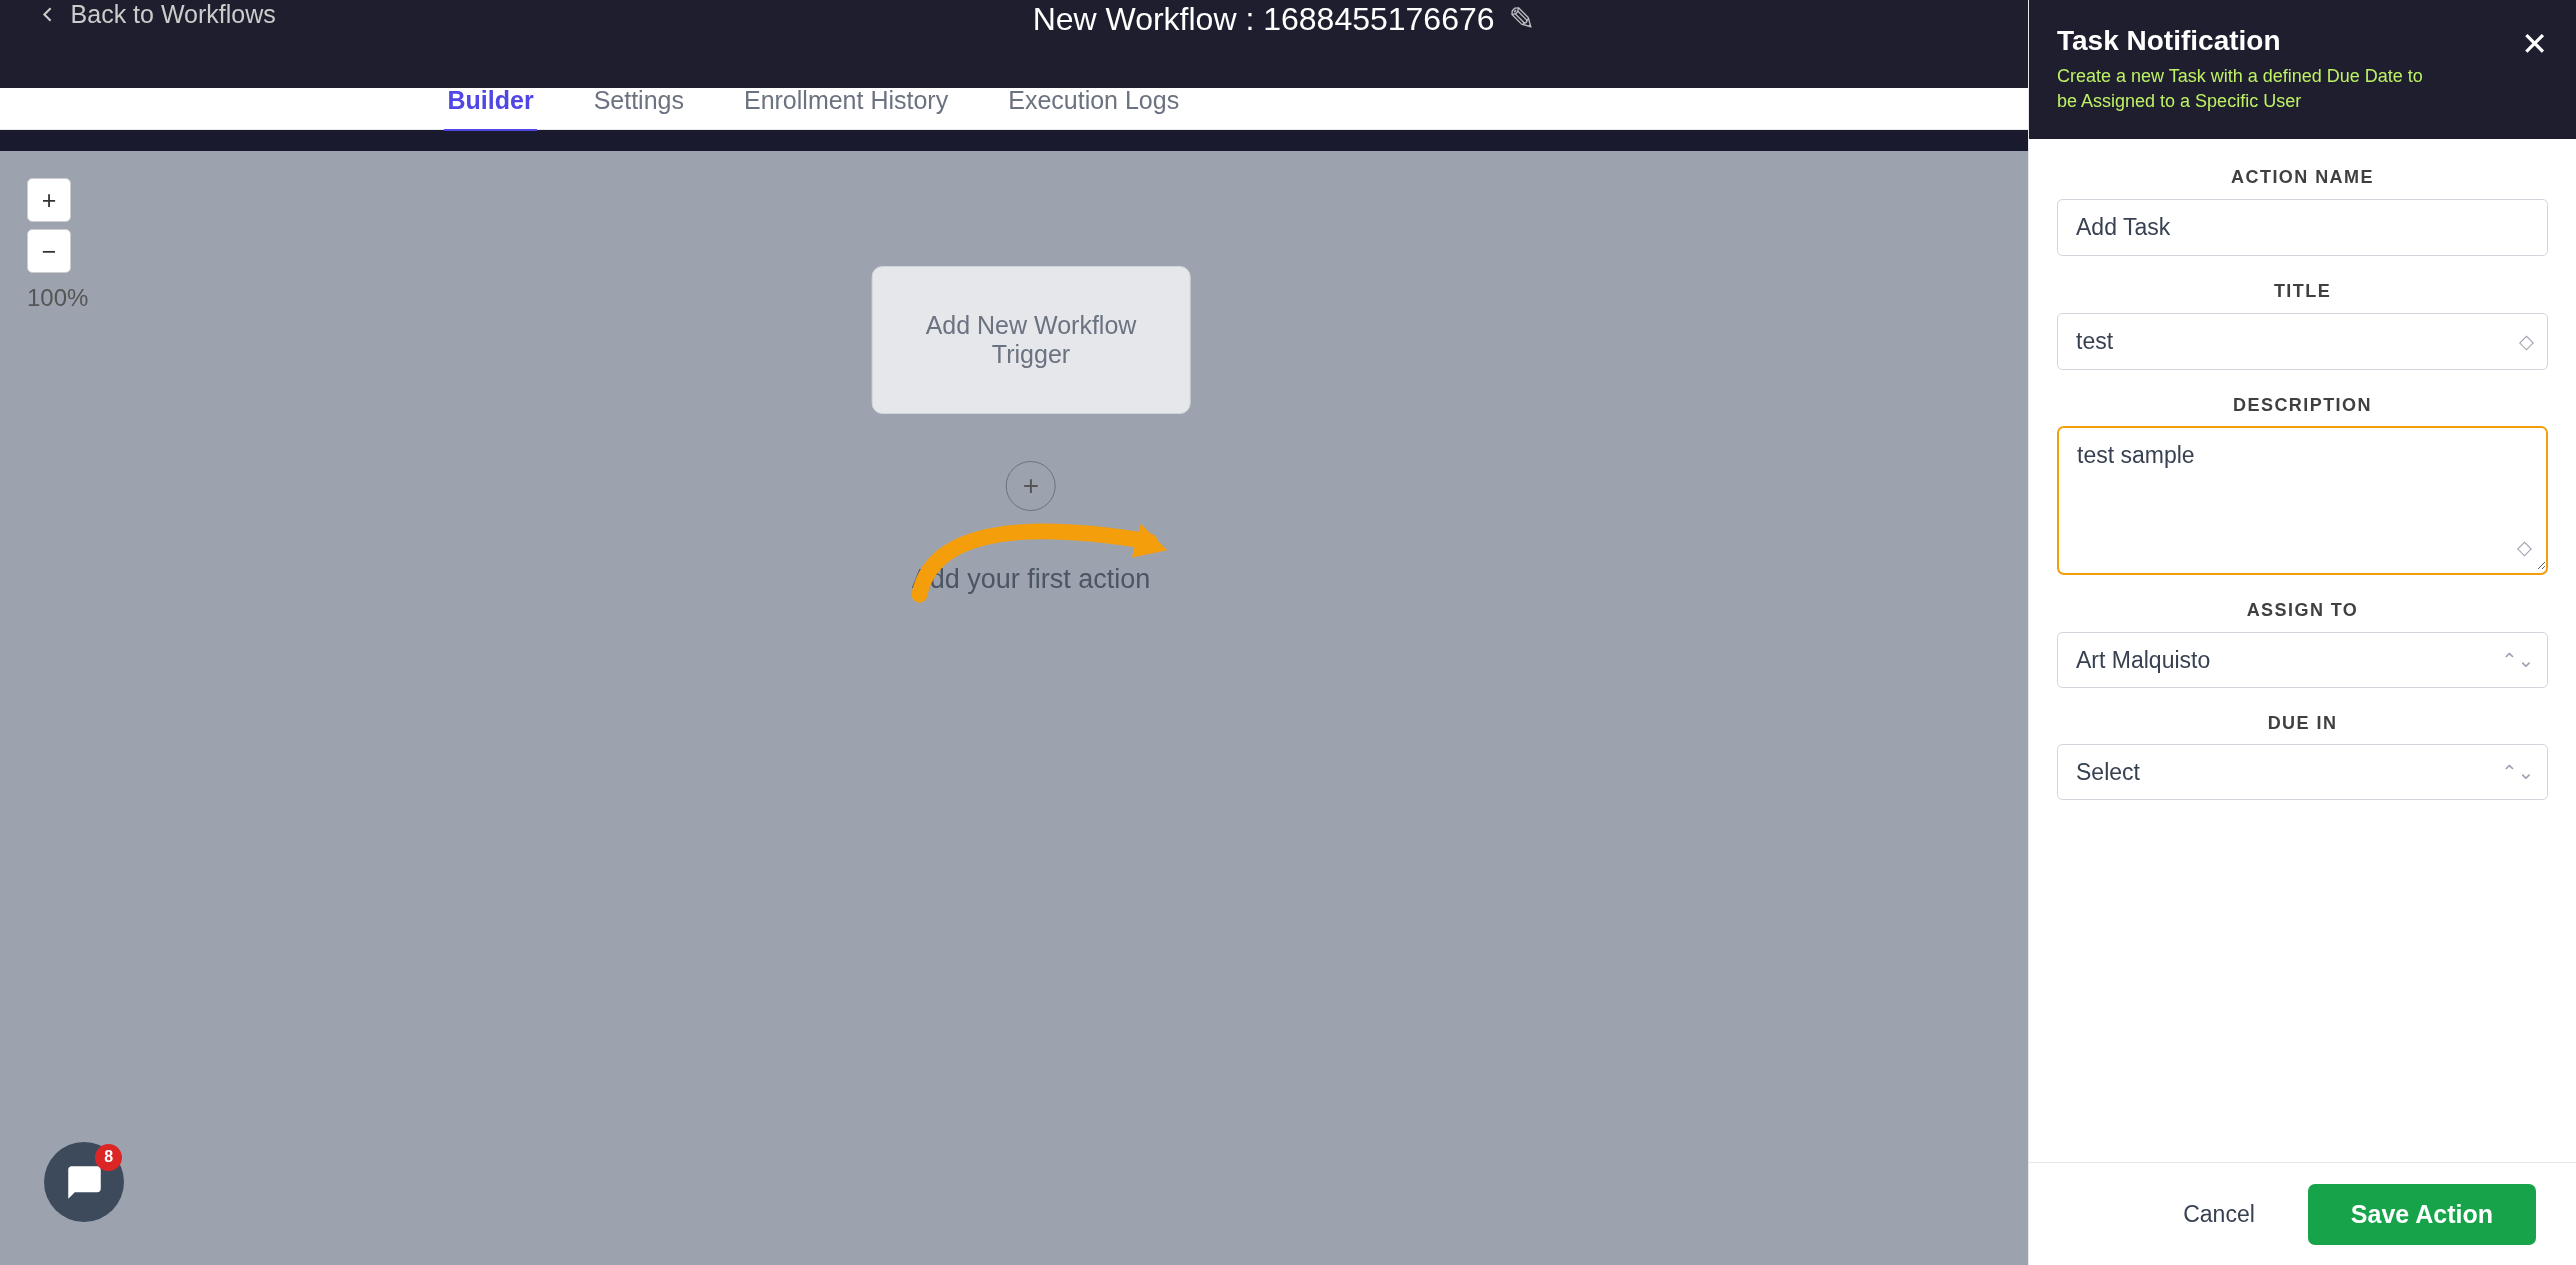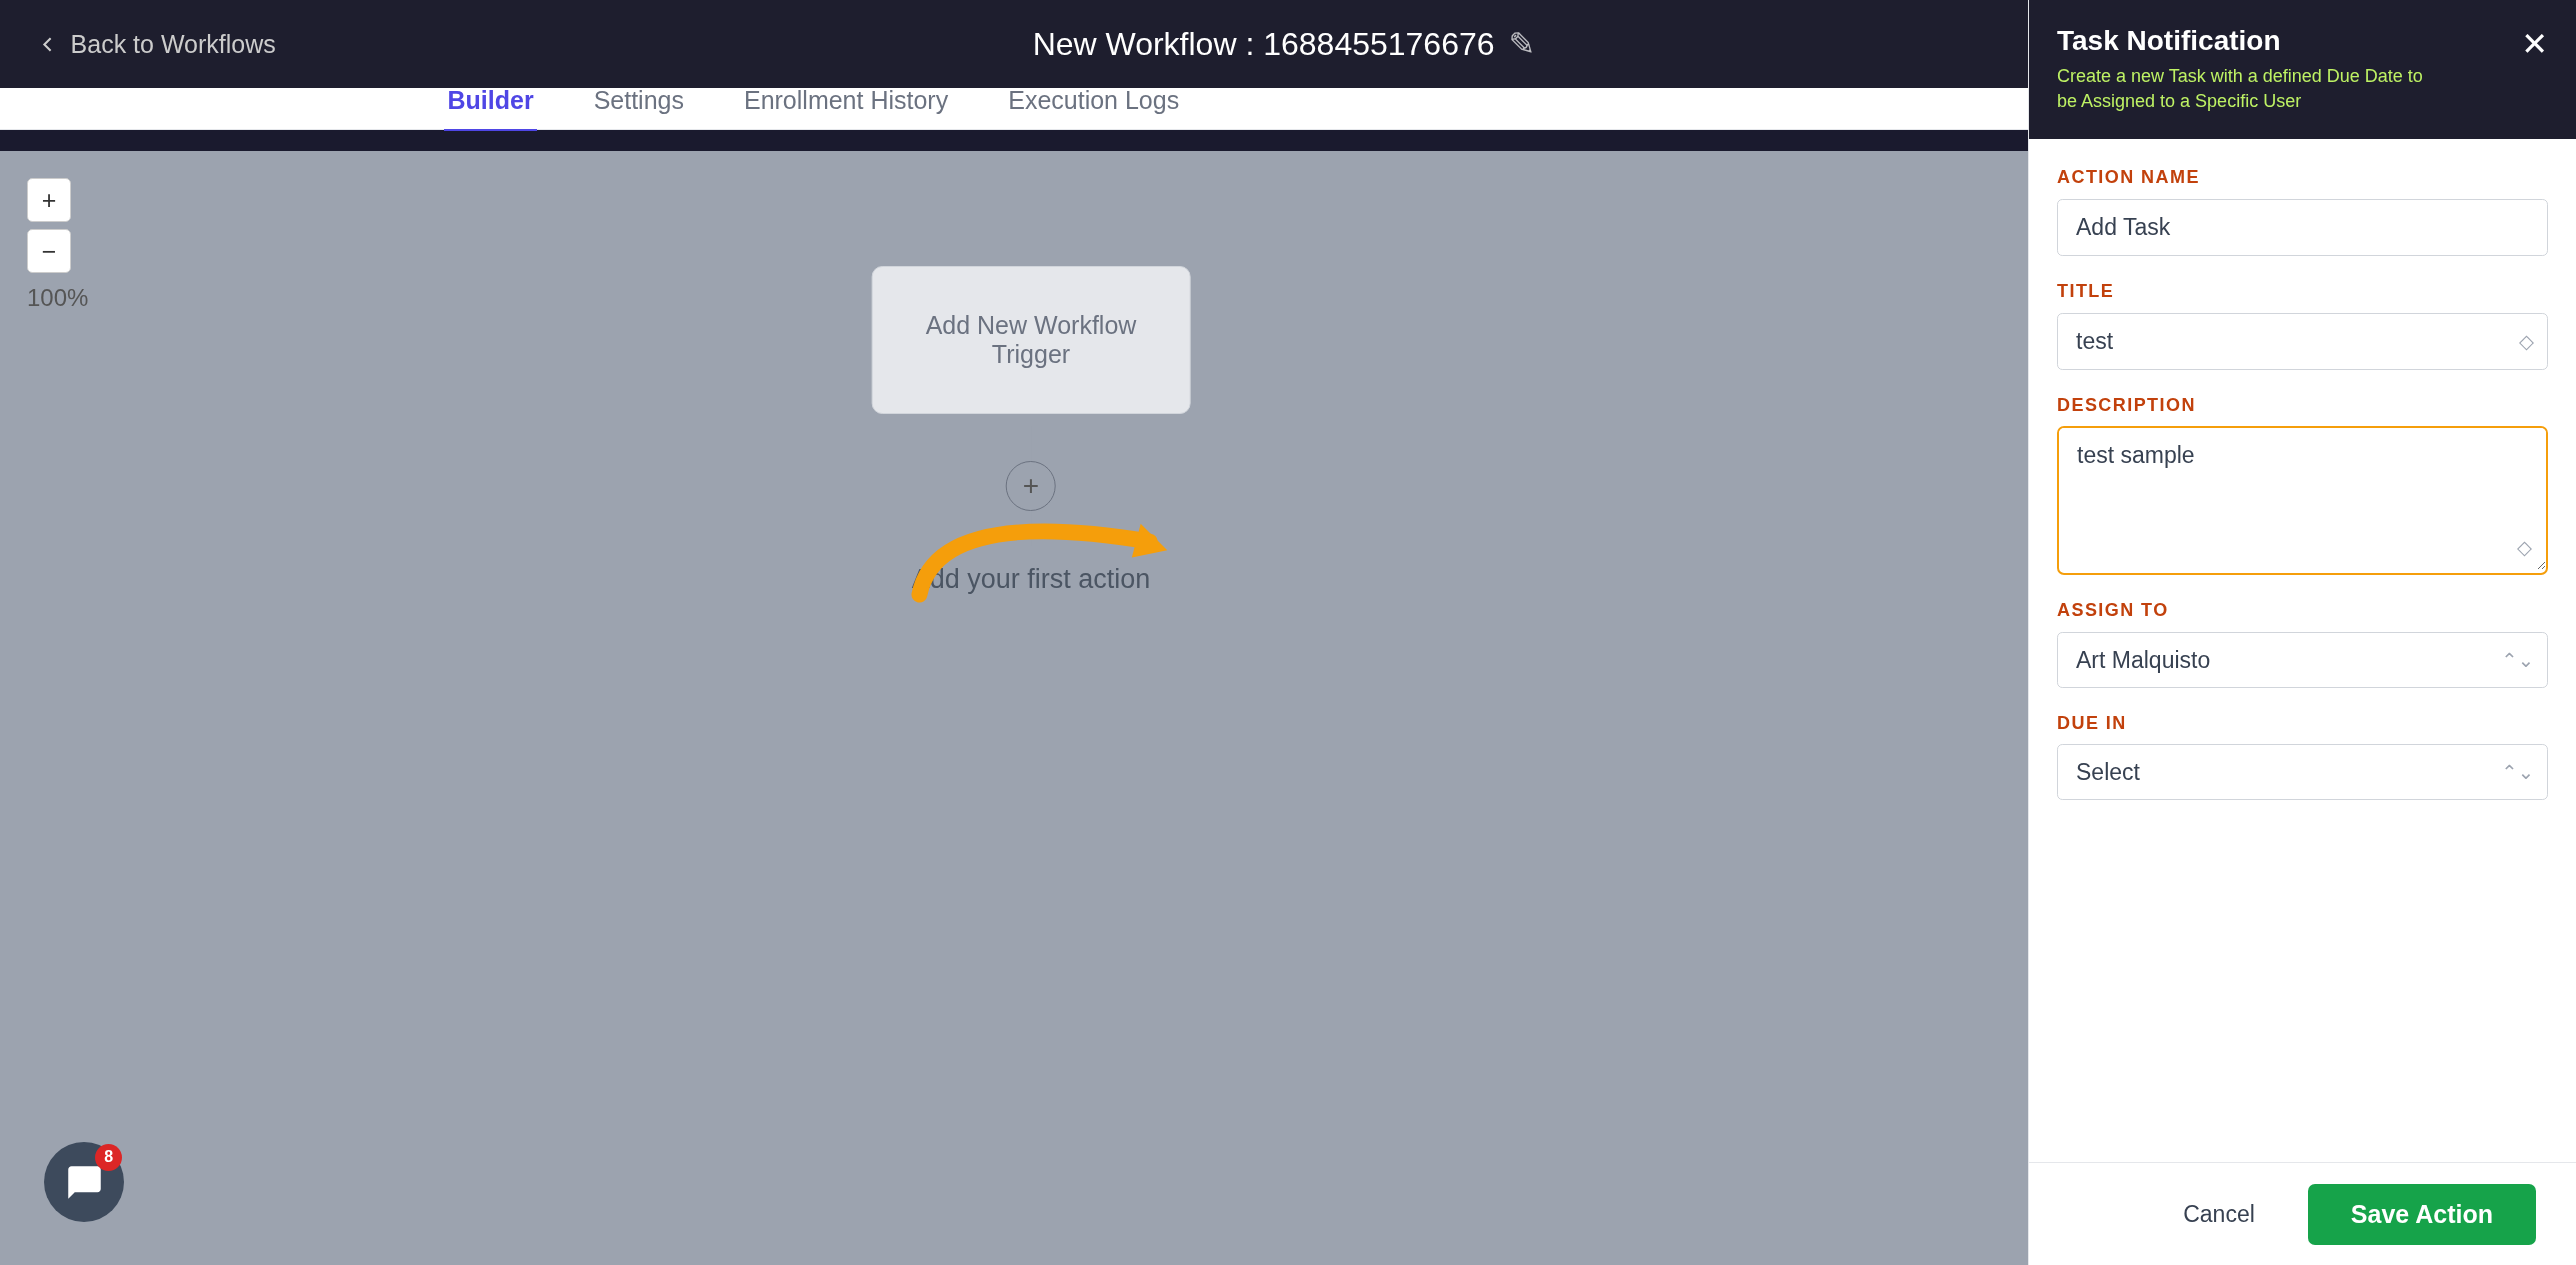--- a/index.html
+++ b/index.html
@@ -1,21 +1,21 @@
 <!DOCTYPE html>
 <html style="font-size:14px"><head>
   <meta charset="utf-8">
   <style>
     * { box-sizing: border-box; margin: 0; padding: 0; }
     body { font-family: -apple-system, BlinkMacSystemFont, 'Segoe UI', sans-serif; background: #1a1a2e; width: 2576px; height: 1266px; overflow: hidden; position: relative; }
 
     
     .top-nav {
       position: absolute; top: 0; left: 0; right: 8px; height: 88px;
-      background: #1e1e2e; display: flex; align-items: center; padding: 0 35px;
+      background: #1e1e2e; display: flex; align-items: flex-start; padding: 0 35px;
       z-index: 10;
     }
     .back-btn {
       display: flex; align-items: center; gap: 10.6px; color: #aaa; font-size: 25px; cursor: pointer; background: none; border: none; color: #ccc;
     }
     .back-btn svg { width: 25px; height: 25px; }
     .nav-title {
       position: absolute; left: 50%; transform: translateX(-50%);
       color: white; font-size: 32px; font-weight: 500; display: flex; align-items: center; gap: 14px;
     }
@@ -96,22 +96,22 @@
     .panel-header {
       background: #1e1e2e; padding: 25px 28px; display: flex; justify-content: space-between; align-items: flex-start;
     }
     .panel-title { color: white; font-size: 28px; font-weight: 600; margin-bottom: 7px; }
     .panel-subtitle { color: #bef264; font-size: 18px; max-width: 390px; line-height: 1.4; }
     .panel-close { color: #9ca3af; font-size: 32px; cursor: pointer; background: none; border: none; color: white; }
 
     .panel-body { flex: 1; padding: 28px; overflow-y: auto; }
     .field-group { margin-bottom: 25px; }
     .field-label {
-      font-size: 18px; font-weight: 700; color: #c2410c; text-transform: uppercase;
-      letter-spacing: 0.08em; margin-bottom: 10.6px;
+      font-size: 18px; font-weight: 700; color: #404040; text-transform: uppercase;
+      letter-spacing: 0.08em; margin-bottom: 10.6px; text-align: center;
     }
     .field-input {
       width: 100%; border: 0.9px solid #d1d5db; border-radius: 5.3px; padding: 14px 18px;
       font-size: 23px; color: #374151; outline: none; background: white;
     }
     .input-wrapper { position: relative; }
     .input-tag-icon {
       position: absolute; right: 14px; top: 50%; transform: translateY(-50%);
       color: #9ca3af; font-size: 19.5px;
     }

